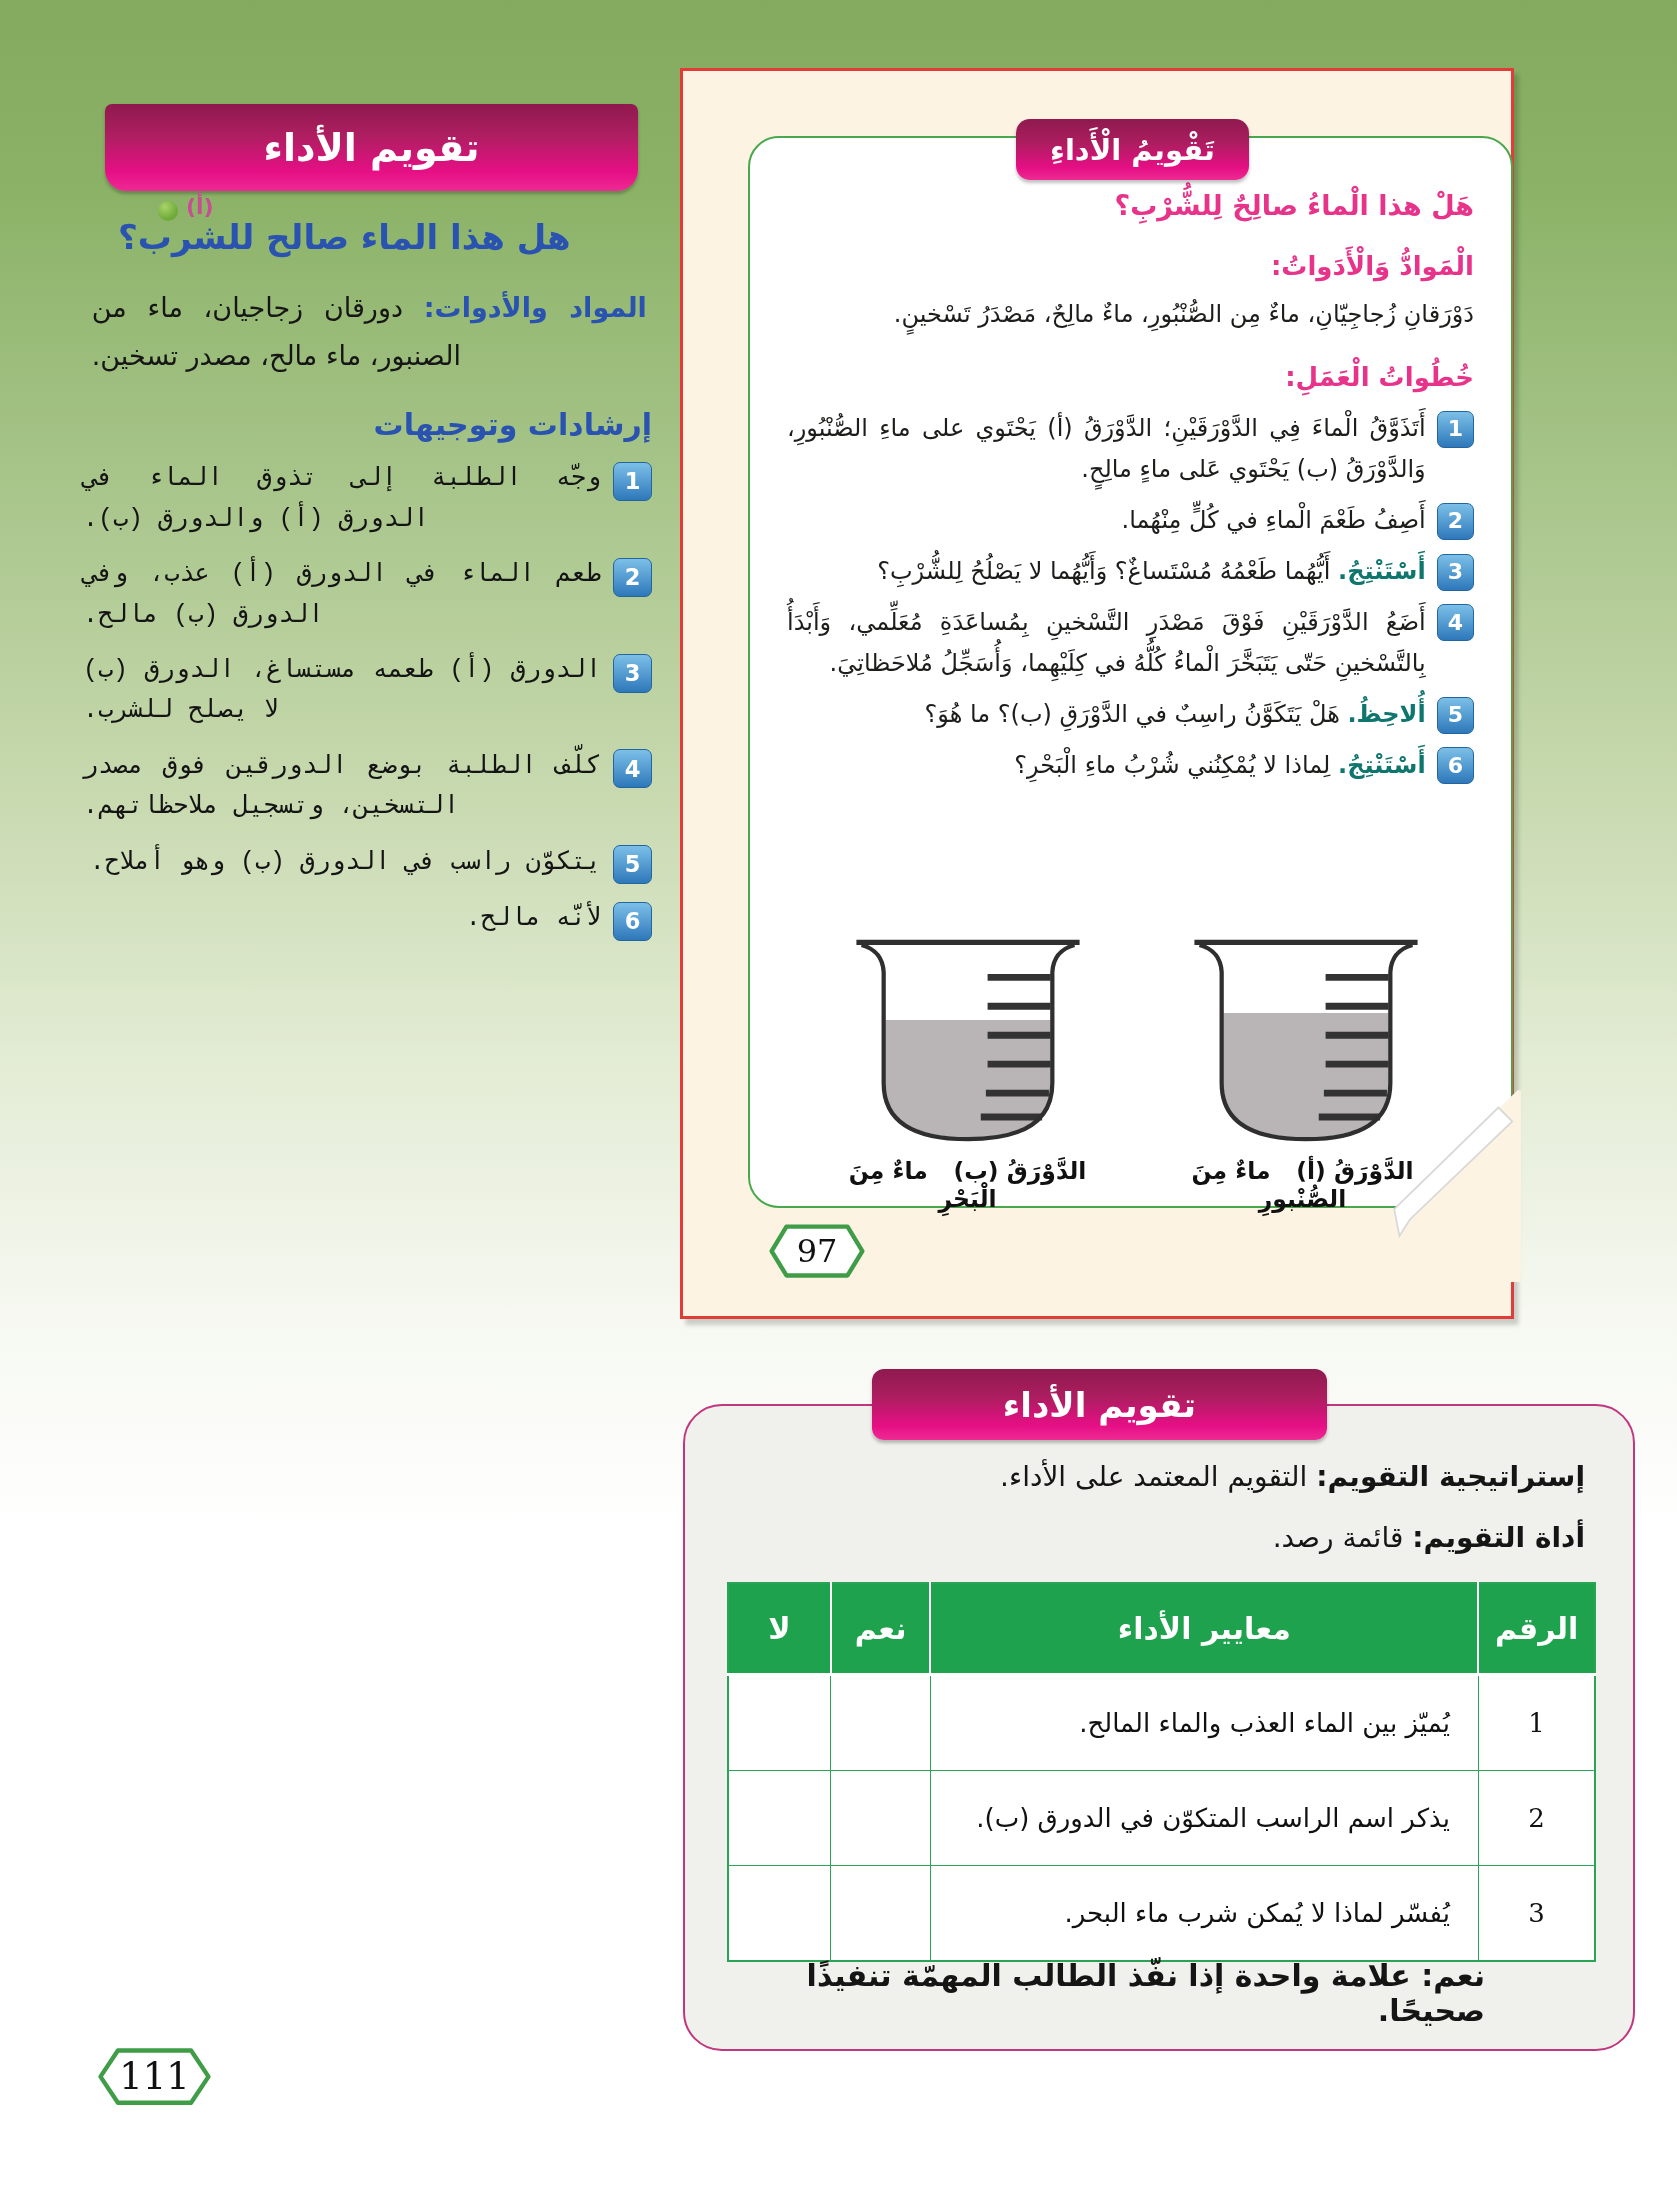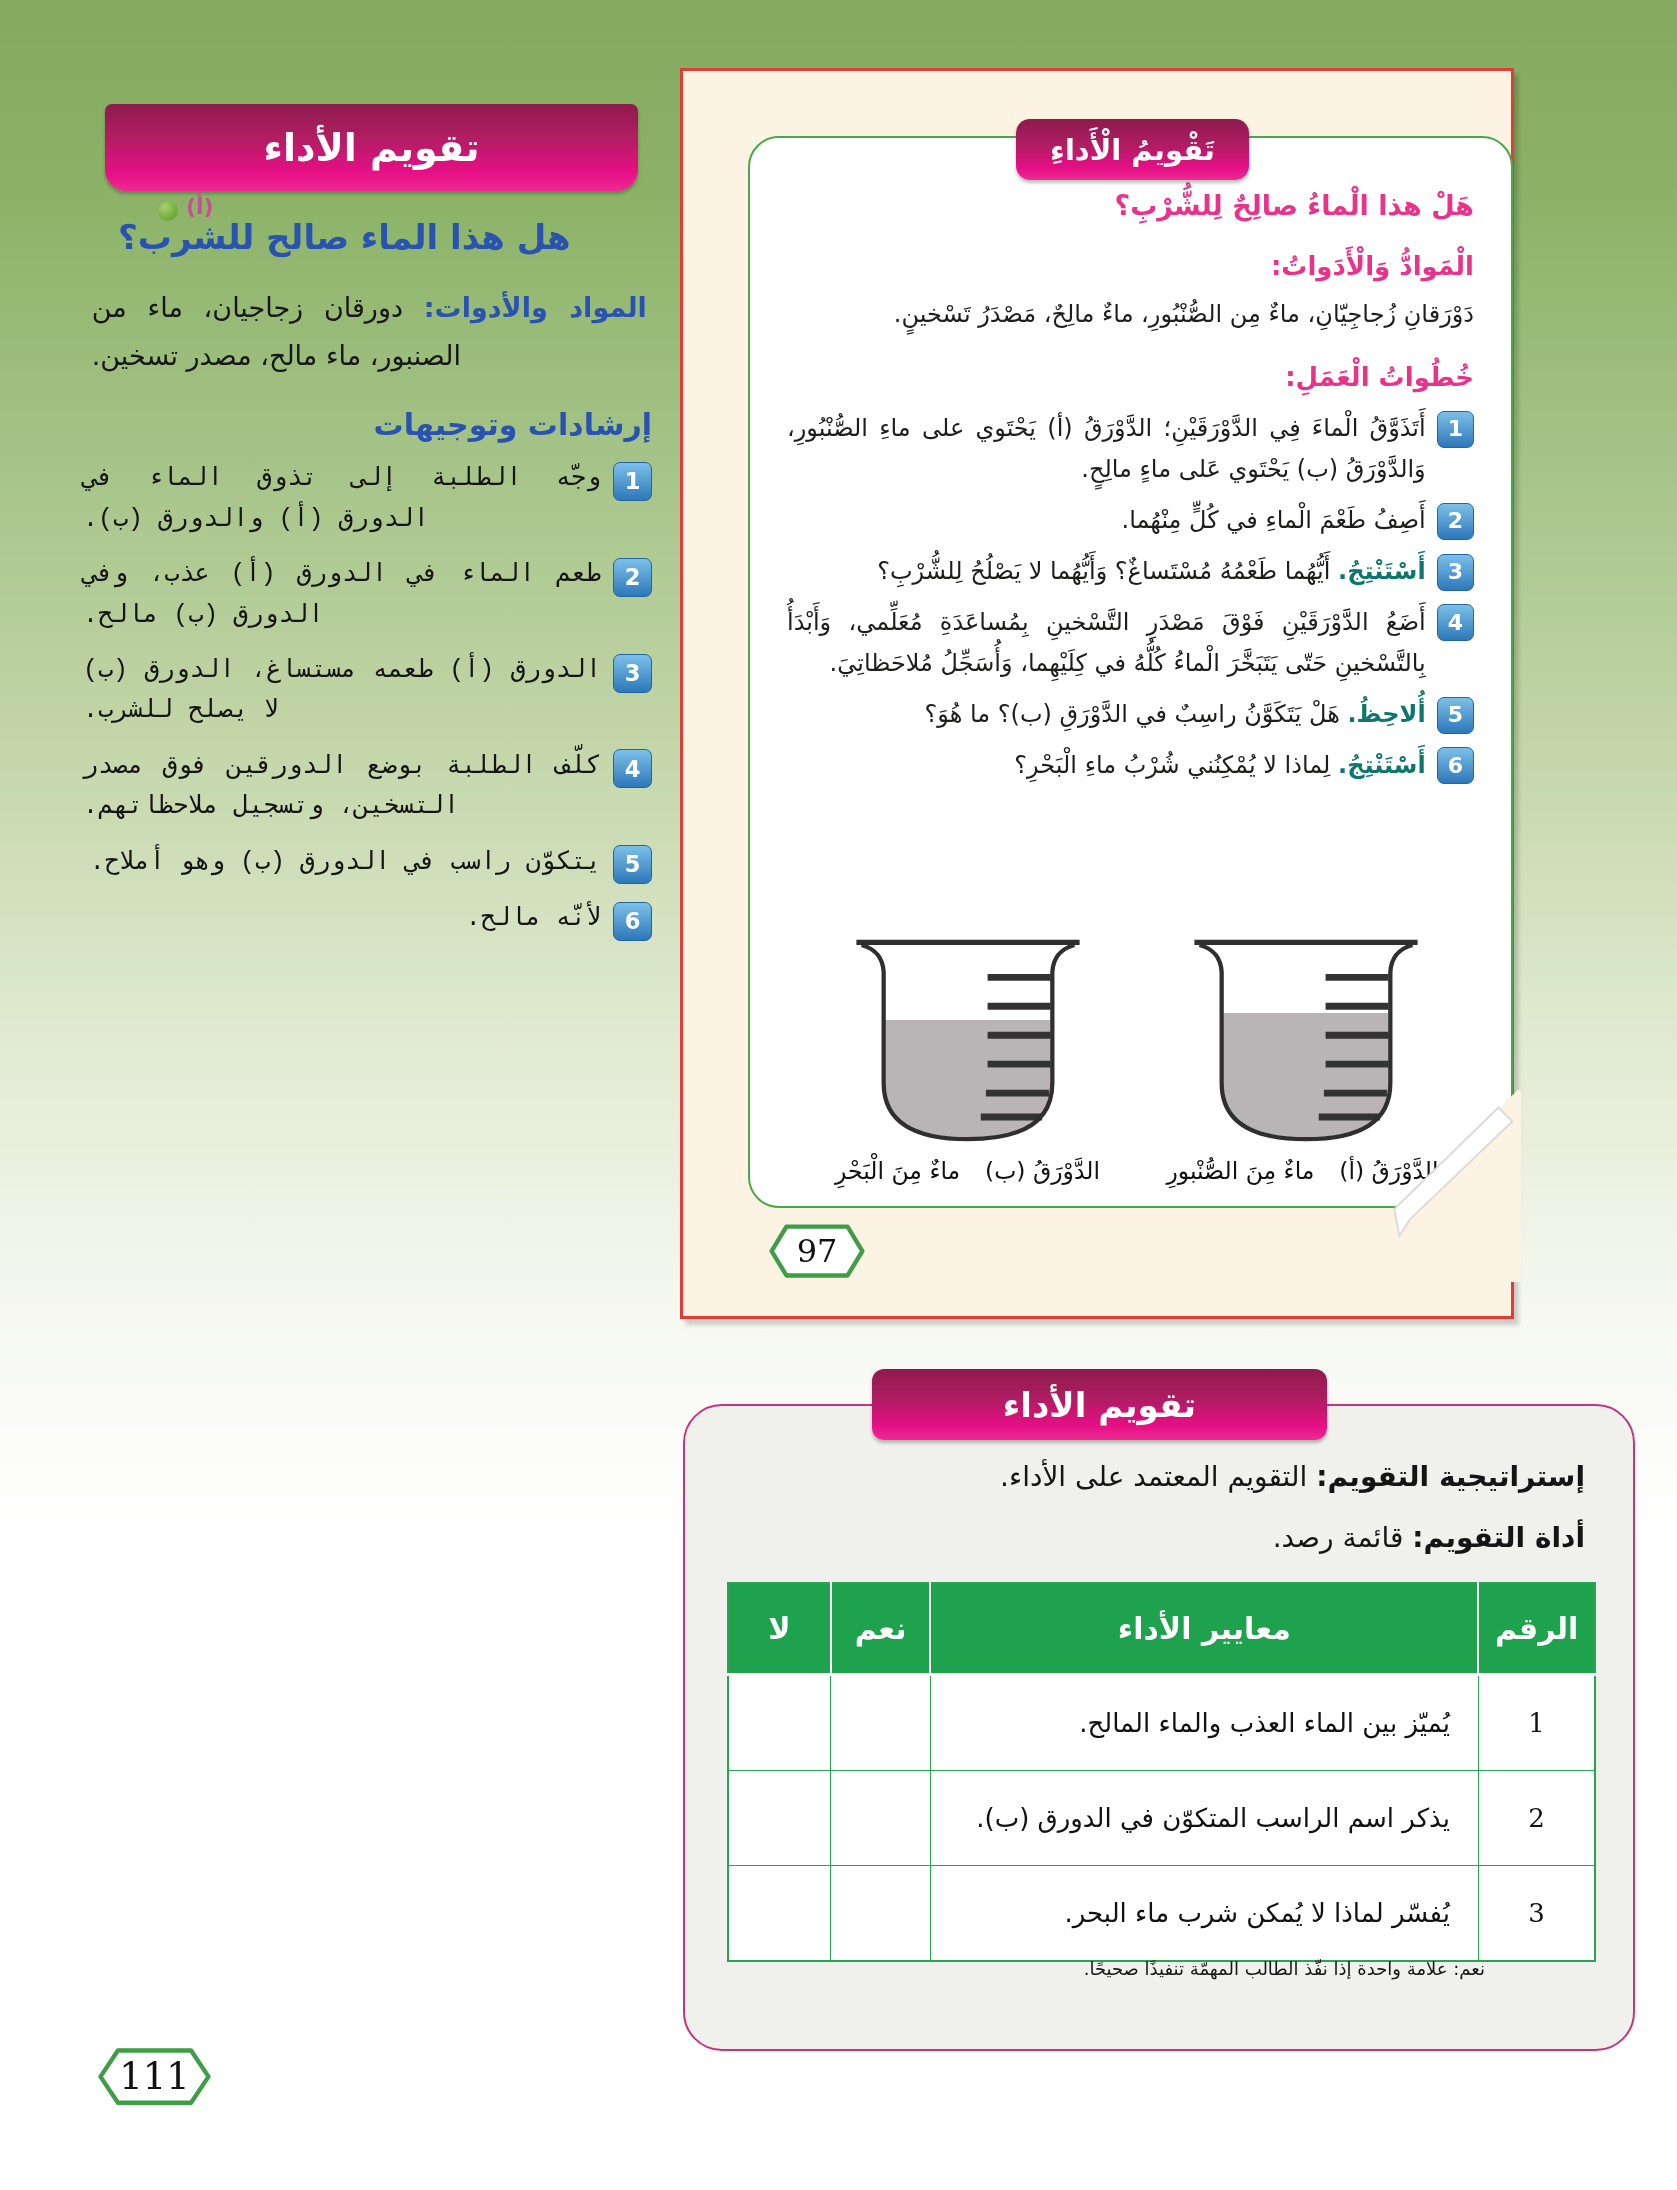--- a/index.html
+++ b/index.html
@@ -56,21 +56,21 @@
   .s-steps{list-style:none;margin:15.6px 0 0 0;padding:0;}
   .s-steps li{display:flex;direction:rtl;gap:11.3px;margin-bottom:9.6px;font-size:24px;line-height:1.72;color:#1d1d1b;}
   .s-steps .txt{flex:1;text-align:justify;}
   .s-steps .lead{color:#0f766e;font-weight:bold;}
   .s-steps .nbadge{width:35px;height:35px;font-size:22px;}
   .beaker{position:absolute;width:230px;height:213px;}
   .beaker .glass{stroke:#2f2f2f;stroke-width:5;fill:none;}
   .beaker .rim{stroke:#2f2f2f;stroke-width:6;}
   .beaker .water{fill:#b9b5b6;}
   .beaker .tick{stroke:#333;stroke-width:8;}
-  .b-label{position:absolute;width:295px;text-align:center;font-size:23.5px;font-weight:normal;color:#111;direction:rtl;}
+  .b-label{position:absolute;width:295px;text-align:center;font-size:23.5px;font-weight:bold;color:#111;direction:rtl;}
   .b-label .bname{margin-left:17.4px;}
   .curl{position:absolute;left:1356px;top:1078px;width:165px;height:204px;z-index:4;}
   
   .hexbadge{position:absolute;}
   .hexbadge svg{position:absolute;inset:0;}
   .hexbadge span{position:absolute;inset:0;display:flex;align-items:center;justify-content:center;
     font-size:32px;color:#111;font-family:"DejaVu Serif",serif;}
   
   .eval{
     position:absolute;left:683px;top:1404px;width:952px;height:647px;box-sizing:border-box;
@@ -89,21 +89,21 @@
   .e-tablewrap{position:absolute;top:176px;right:37px;left:42px;}
   table.rubric{width:100%;border-collapse:collapse;direction:rtl;background:#fff;border:2.6px solid #2aa355;}
   table.rubric th{
     background:#1ea24d;color:#fff;font-weight:bold;font-size:30px;height:87px;text-align:center;
     border-left:2.6px solid #fff;border-bottom:3.5px solid #fff;
   }
   table.rubric th:last-child{border-left:none;}
   table.rubric td{border:1.7px solid #2aa355;height:92px;font-size:26px;color:#111;background:#fff;}
   td.c-num{text-align:center;font-size:28px;font-family:"DejaVu Serif",serif;}
   td.c-crit{text-align:right;padding:0 28px;}
-  .e-note{position:absolute;right:148px;left:52px;text-align:right;font-size:18px;font-weight:normal;color:#151515;margin:0;}
+  .e-note{position:absolute;right:148px;left:52px;text-align:right;font-size:30px;font-weight:bold;color:#151515;margin:0;}
   .e-note1{top:552px;}
   .e-note2{top:601px;}
 </style>
 </head>
 <body>
 
 <div class="canvas">
 
   <div class="side">
     <div class="side-banner">

